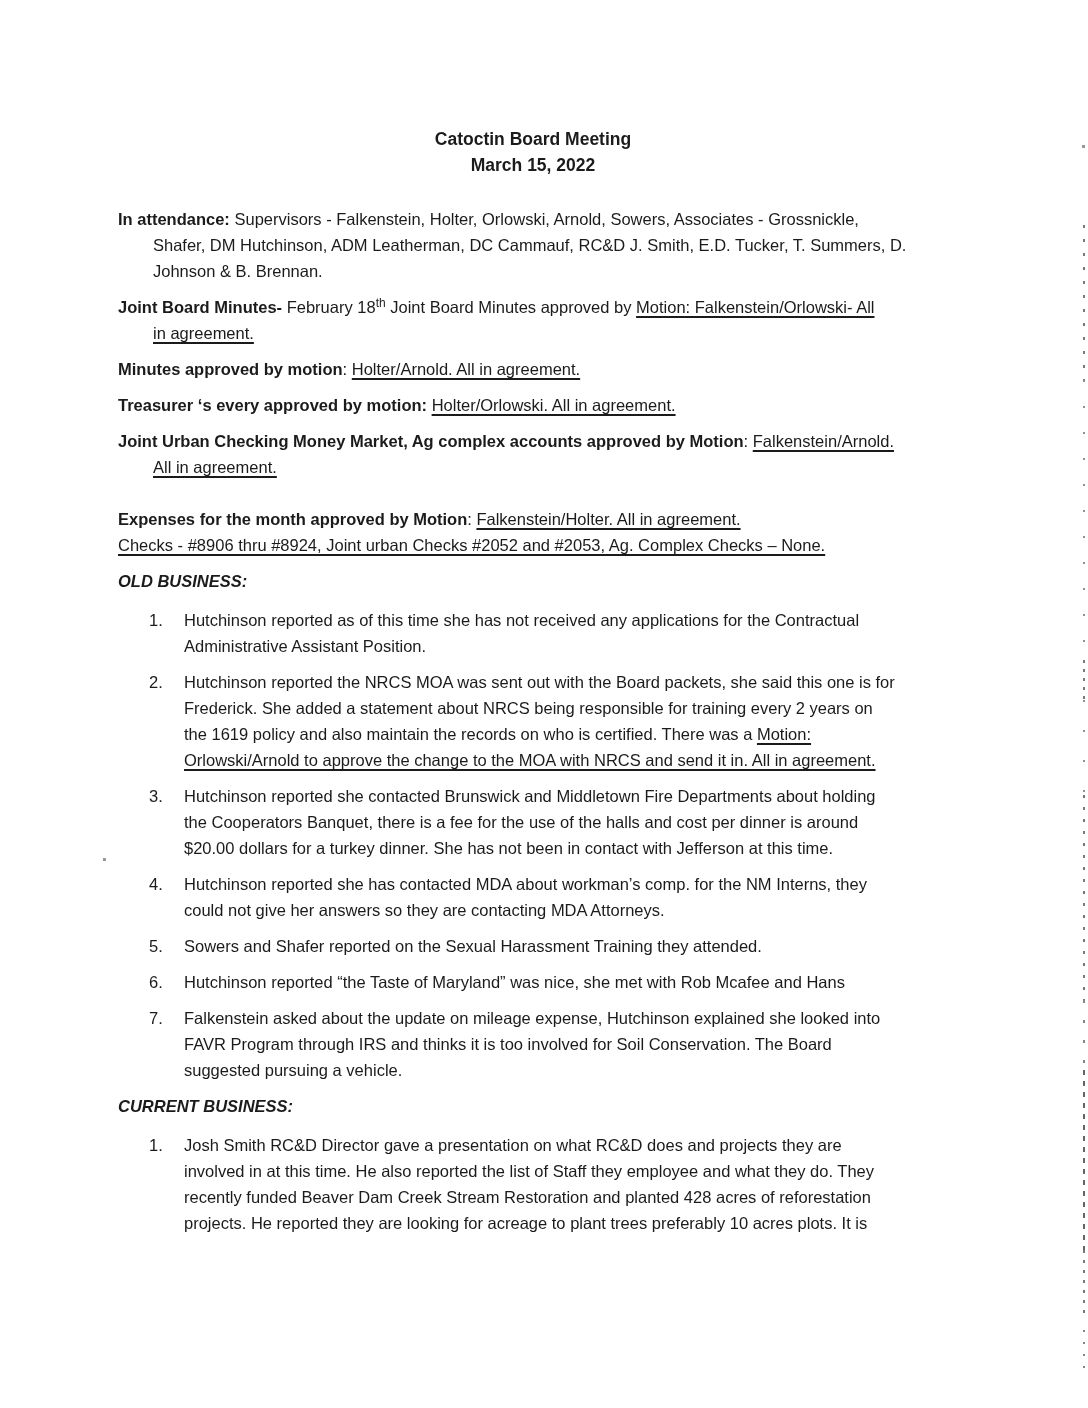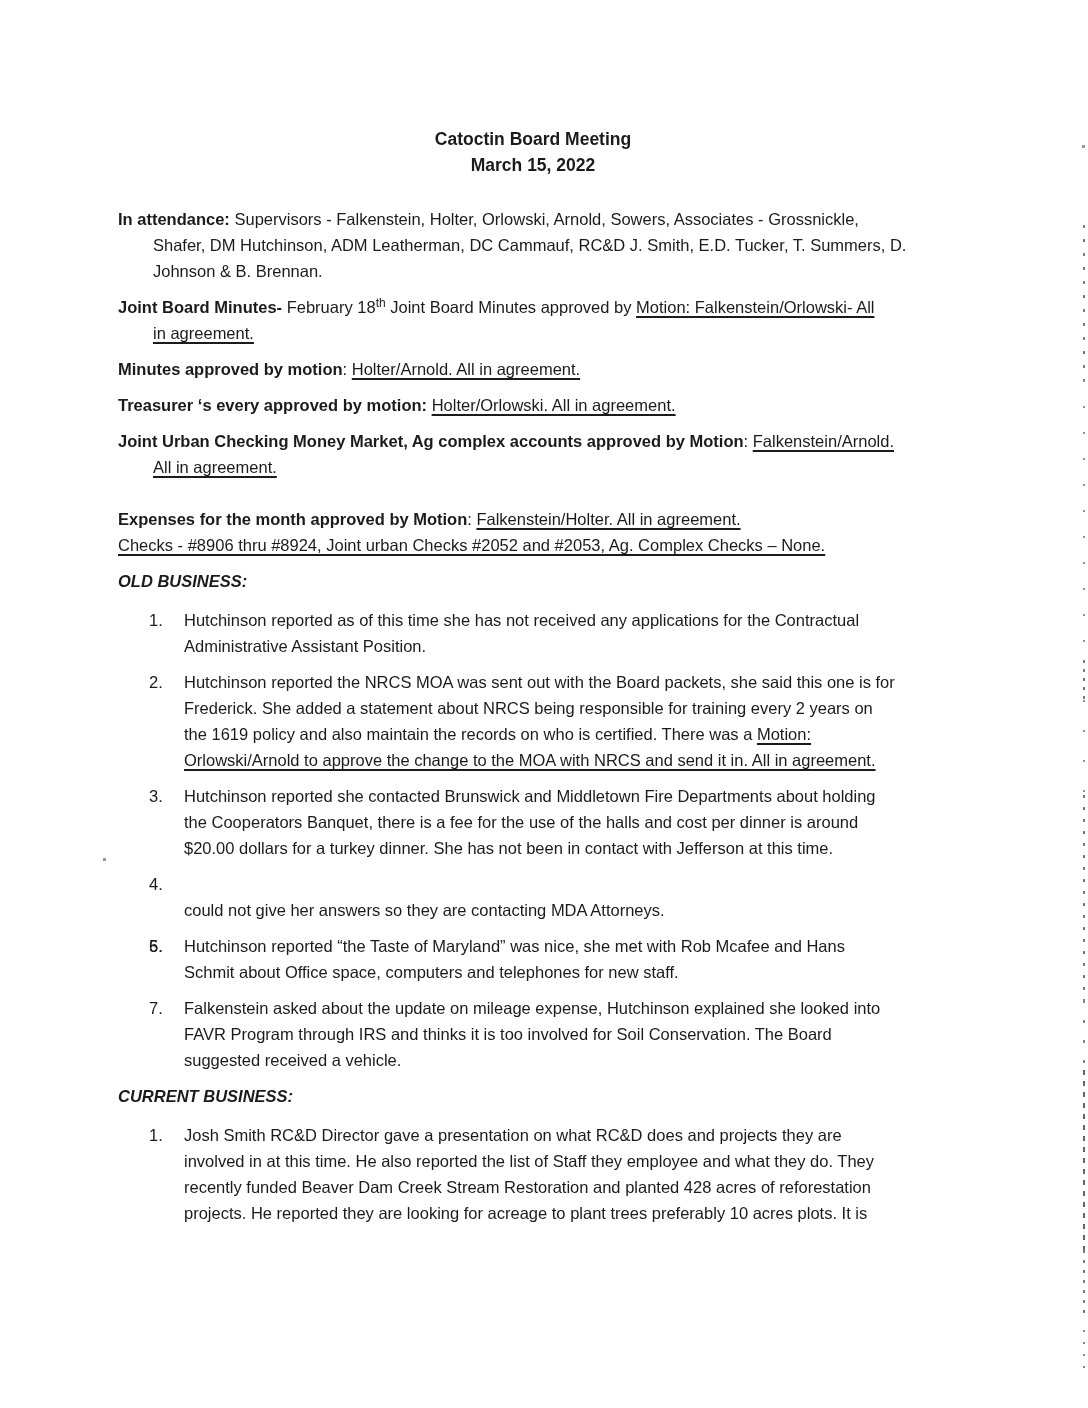--- a/index.html
+++ b/index.html
@@ -63,24 +63,24 @@
         <p class="para hang"><span class="b">Joint Board Minutes-</span><span> February 18</span><sup>th</sup><span> Joint Board Minutes approved by </span><span class="u">Motion: Falkenstein/Orlowski- All</span><br><span class="u">in agreement.</span></p>
         <p class="para"><span class="b">Minutes approved by motion</span><span>: </span><span class="u">Holter/Arnold. All in agreement.</span></p>
         <p class="para"><span class="b">Treasurer ‘s every approved by motion:</span><span> </span><span class="u">Holter/Orlowski. All in agreement.</span></p>
         <p class="para hang"><span class="b">Joint Urban Checking Money Market, Ag complex accounts approved by Motion</span><span>: </span><span class="u">Falkenstein/Arnold.</span><br><span class="u">All in agreement.</span></p>
         <p class="para tight"><span class="b">Expenses for the month approved by Motion</span><span>: </span><span class="u">Falkenstein/Holter. All in agreement.</span></p>
         <p class="para"><span class="u">Checks - #8906 thru #8924, Joint urban Checks #2052 and #2053, Ag. Complex Checks – None.</span></p>
         <p class="heading"><span class="b">OLD BUSINESS:</span></p>
         <div class="li"><span class="num">1.</span><span><span>Hutchinson reported as of this time she has not received any applications for the Contractual</span><br><span>Administrative Assistant Position.</span></span></div>
         <div class="li"><span class="num">2.</span><span><span>Hutchinson reported the NRCS MOA was sent out with the Board packets, she said this one is for</span><br><span>Frederick. She added a statement about NRCS being responsible for training every 2 years on</span><br><span>the 1619 policy and also maintain the records on who is certified.  There was a </span><span class="u">Motion:</span><br><span class="u">Orlowski/Arnold to approve the change to the MOA with NRCS and send it in.  All in agreement.</span></span></div>
         <div class="li"><span class="num">3.</span><span><span>Hutchinson reported she contacted Brunswick and Middletown Fire Departments about holding</span><br><span>the Cooperators Banquet, there is a fee for the use of the halls and cost per dinner is around</span><br><span>$20.00 dollars for a turkey dinner. She has not been in contact with Jefferson at this time.</span></span></div>
-        <div class="li"><span class="num">4.</span><span><br><span>could not give her answers so they are contacting MDA Attorneys.</span></span></div>
-        <div class="li"><span class="num">5.</span></div>
-        <div class="li"><span class="num">6.</span><span><span>Hutchinson reported “the Taste of Maryland” was nice, she met with Rob Mcafee and Hans</span><br><span>Schmit about Office space, computers and telephones for new staff.</span></span></div>
-        <div class="li"><span class="num">7.</span><span><span>Falkenstein asked about the update on mileage expense, Hutchinson explained she looked into</span><br><span>FAVR Program through IRS and thinks it is too involved for Soil Conservation.  The Board</span><br><span>suggested received a vehicle.</span></span></div>
+        <div class="li"><span class="num">4.</span><span><span>Hutchinson reported she has contacted MDA about workman’s comp. for the NM Interns, they</span><br><span>could not give her answers so they are contacting MDA Attorneys.</span></span></div>
+        <div class="li"><span class="num">5.</span><span><span>Sowers and Shafer reported on the Sexual Harassment Training they attended.</span></span></div>
+        <div class="li"><span class="num">6.</span><span><span>Hutchinson reported “the Taste of Maryland” was nice, she met with Rob Mcafee and Hans</span><br></span></div>
+        <div class="li"><span class="num">7.</span><span><span>Falkenstein asked about the update on mileage expense, Hutchinson explained she looked into</span><br><span>FAVR Program through IRS and thinks it is too involved for Soil Conservation.  The Board</span><br><span>suggested pursuing a vehicle.</span></span></div>
         <p class="heading"><span class="b">CURRENT BUSINESS:</span></p>
         <div class="li"><span class="num">1.</span><span><span>Josh Smith RC&amp;D Director gave a presentation on what RC&amp;D does and projects they are</span><br><span>involved in at this time.  He also reported the list of Staff they employee and what they do.  They</span><br><span>recently funded Beaver Dam Creek Stream Restoration and planted 428 acres of reforestation</span><br><span>projects.  He reported they are looking for acreage to plant trees preferably 10 acres plots.  It is</span></span></div>
       </div>
   </div>
   <div id="artifacts-layer">
       <div class="edge-seg" style="left: 1083px; top: 225px; height: 155px; opacity: 0.6; background-image: repeating-linear-gradient(rgb(34, 34, 34) 0px, rgb(34, 34, 34) 3px, transparent 3px, transparent 14px);"></div>
       <div class="edge-seg" style="left: 1083px; top: 380px; height: 280px; opacity: 0.5; background-image: repeating-linear-gradient(rgb(34, 34, 34) 0px, rgb(34, 34, 34) 2px, transparent 2px, transparent 26px);"></div>
       <div class="edge-seg" style="left: 1083px; top: 660px; height: 40px; opacity: 0.6; background-image: repeating-linear-gradient(rgb(34, 34, 34) 0px, rgb(34, 34, 34) 3px, transparent 3px, transparent 9px);"></div>
       <div class="edge-seg" style="left: 1083px; top: 700px; height: 95px; opacity: 0.5; background-image: repeating-linear-gradient(rgb(34, 34, 34) 0px, rgb(34, 34, 34) 2px, transparent 2px, transparent 30px);"></div>
       <div class="edge-seg" style="left: 1083px; top: 795px; height: 205px; opacity: 0.6; background-image: repeating-linear-gradient(rgb(34, 34, 34) 0px, rgb(34, 34, 34) 3px, transparent 3px, transparent 12px);"></div>

